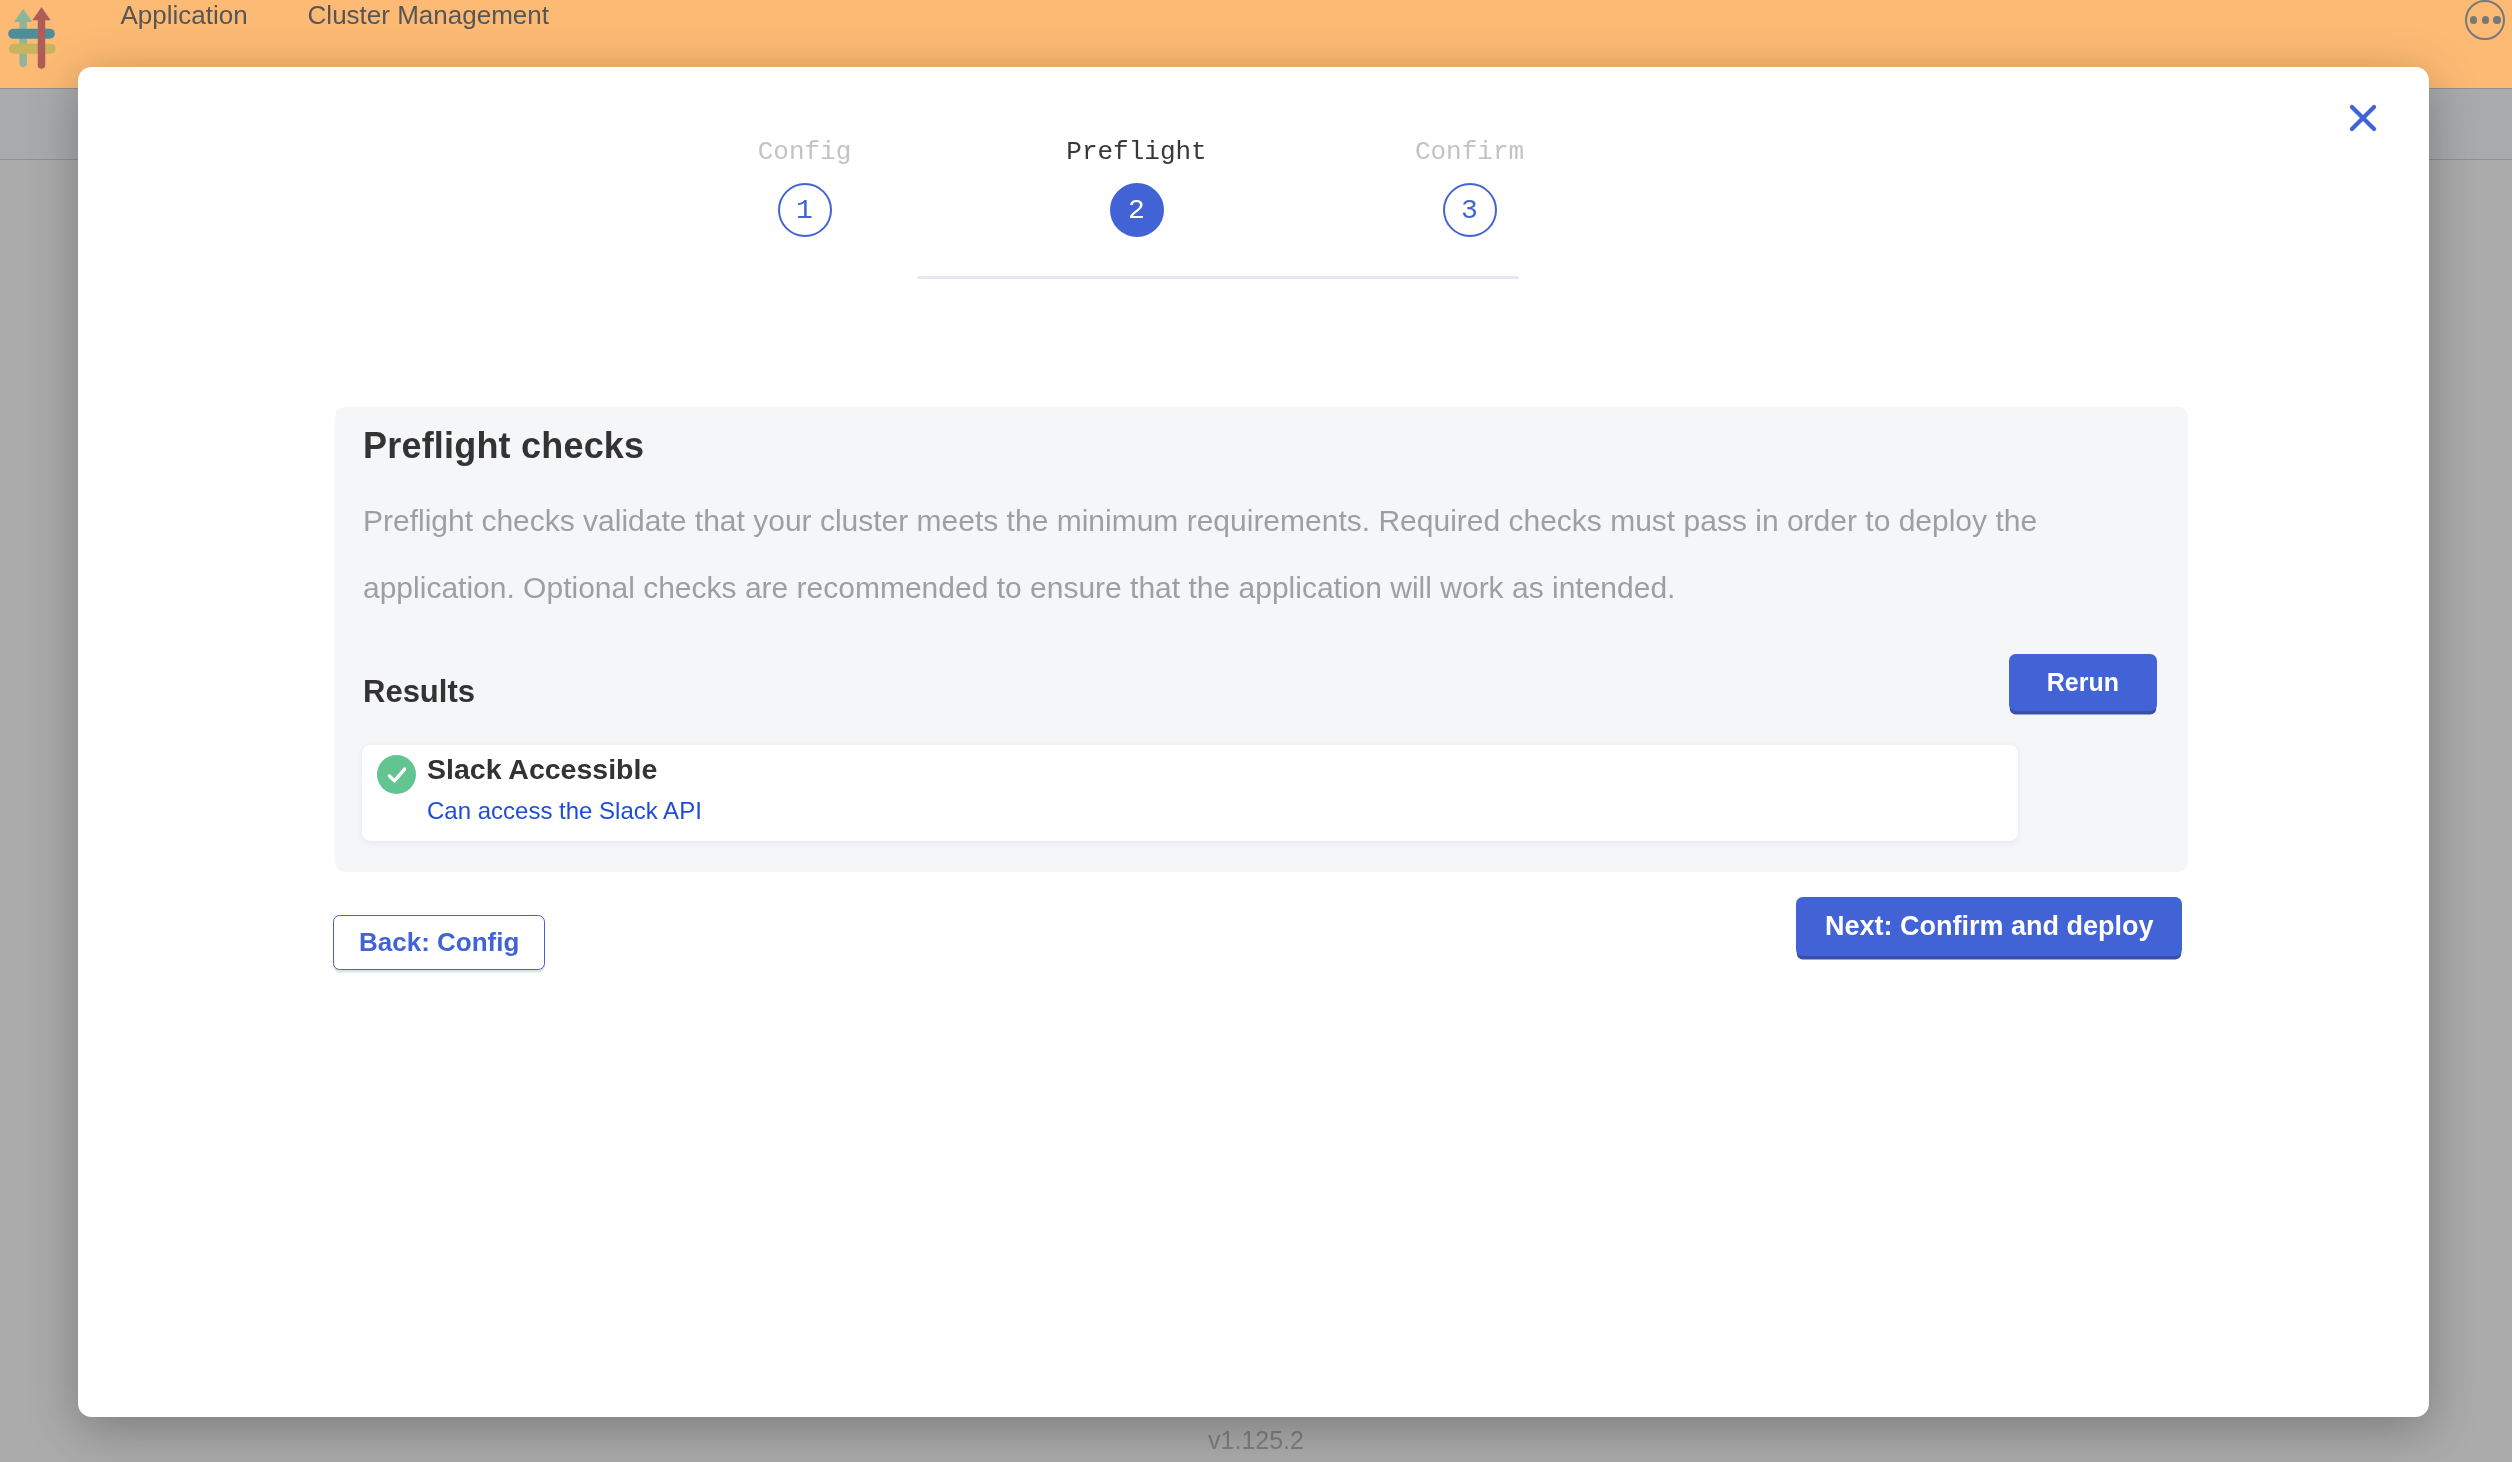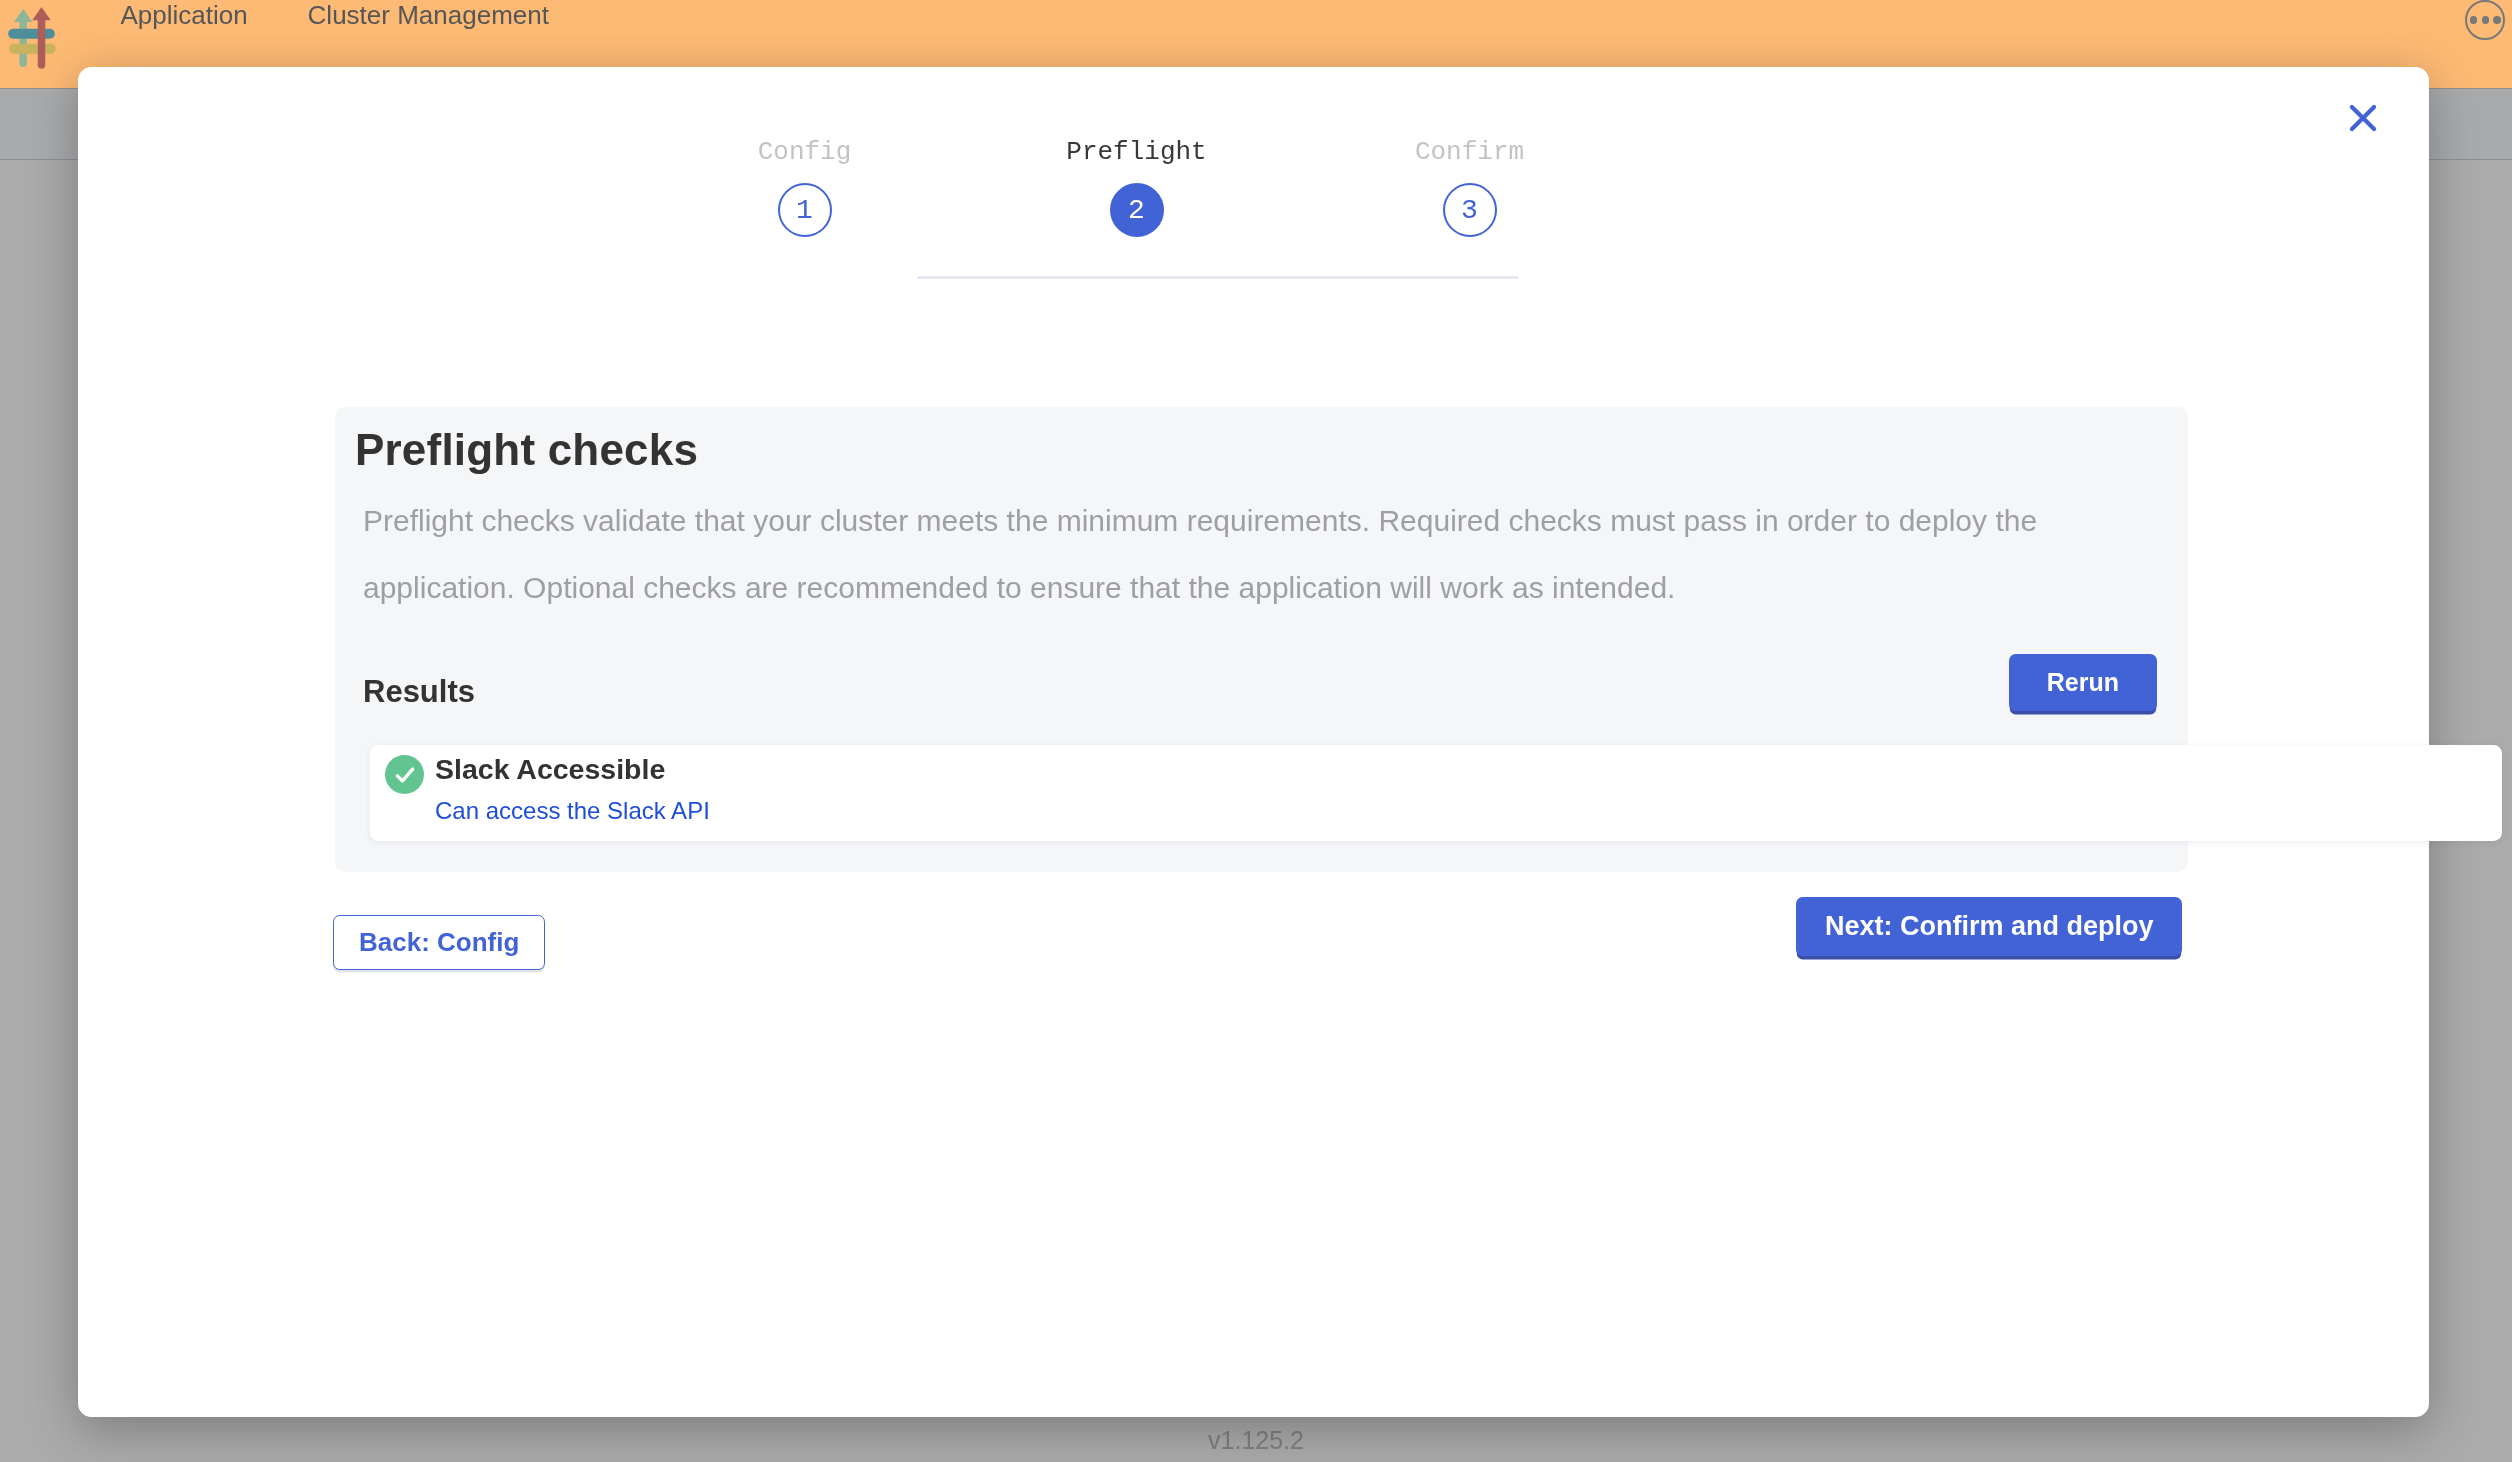--- a/index.html
+++ b/index.html
@@ -55,34 +55,34 @@
                  background:#ffffff; border:2.5px solid var(--accent-blue,#4263d5);
                  color:var(--accent-blue,#4263d5); font-size:28px;
                  display:flex; align-items:center; justify-content:center;
                  position:relative; z-index:2; cursor:pointer; }
   .step-active .step-circle { background:var(--accent-blue,#4263d5); color:#ffffff;
                               border-color:var(--accent-blue,#4263d5); }
 
   
   .panel { position:absolute; left:257px; top:340px; width:1853px; height:465px;
            background:#f5f6f8; border-radius:10px; }
-  .panel-title { position:absolute; left:20px; top:18.4px; font-size:44px; font-weight:700;
+  .panel-title { position:absolute; left:28px; top:18.4px; font-size:36px; font-weight:700;
                  color:#333333; letter-spacing:0.2px; }
   .panel-desc { position:absolute; left:28px; top:80px; width:1744px;
                 font-size:30px; line-height:67px; color:#9e9fa1; }
   .results-label { position:absolute; left:28px; top:267px; font-size:31px;
                    font-weight:700; color:#333333; }
   .rerun-btn { position:absolute; right:31px; top:247px; height:57px; padding:0 38px;
                background:var(--accent-blue,#4263d5); color:#ffffff; border:none;
                border-radius:6.7px; font-family:inherit; font-size:25px; font-weight:700;
                box-shadow:0 4.2px 0 -0.8px var(--accent-blue-shadow,#3a4fa8); cursor:pointer; }
 
-  .check-card { position:absolute; left:27px; top:338px; width:2132px; height:96px;
+  .check-card { position:absolute; left:27px; top:338px; width:1656px; height:96px;
                 background:#ffffff; border-radius:8.4px;
-                box-shadow:0 1.7px 6.7px rgba(60,70,90,0.08);margin-left:8px; }
+                box-shadow:0 1.7px 6.7px rgba(60,70,90,0.08); }
   .check-icon { position:absolute; left:15px; top:10px; width:39px; height:39px;
                 border-radius:50%; background:var(--success-green,#62c491);
                 display:flex; align-items:center; justify-content:center; }
   .check-icon svg { width:22px; height:22px; }
   .check-icon polyline { fill:none; stroke:#ffffff; stroke-width:4;
                          stroke-linecap:round; stroke-linejoin:round; }
   .check-title { position:absolute; left:65px; top:8.4px; font-size:28.5px;
                  font-weight:700; color:#333333; }
   .check-detail { position:absolute; left:65px; top:52px; font-size:24px; color:#1d4ed8; }
 

